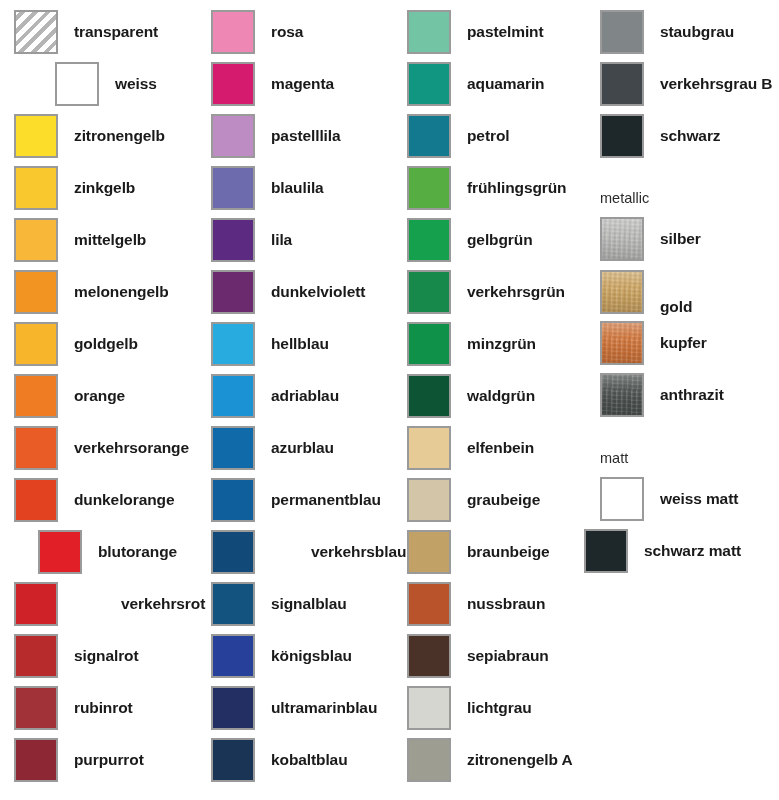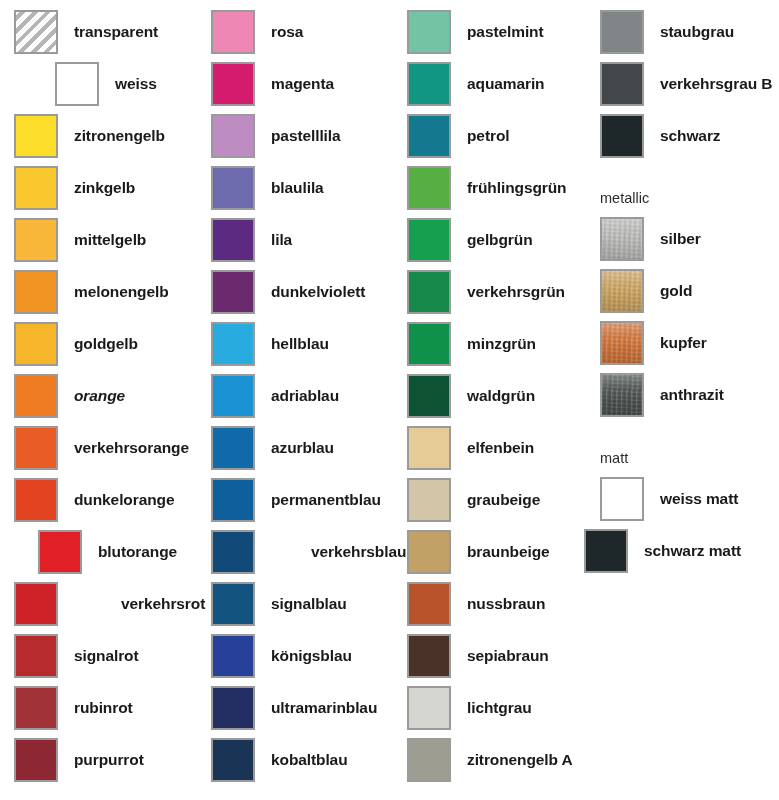--- a/index.html
+++ b/index.html
@@ -123,21 +123,21 @@
         <div class="swatch-label">mittelgelb</div>
       </div>
       <div class="swatch-row" style="left: 14px; top: 269px;">
         <div class="swatch" style="background-color: rgb(242, 148, 34);"></div>
         <div class="swatch-label">melonengelb</div>
       </div>
       <div class="swatch-row" style="left: 14px; top: 321px;">
         <div class="swatch" style="background-color: rgb(247, 181, 44);"></div>
         <div class="swatch-label">goldgelb</div>
       </div>
-      <div class="swatch-row" style="left: 14px; top: 373px; font-style: italic;">
+      <div class="swatch-row" style="left: 14px; top: 373px;">
         <div class="swatch" style="background-color: rgb(239, 124, 35);"></div>
         <div class="swatch-label">orange</div>
       </div>
       <div class="swatch-row" style="left: 14px; top: 425px;">
         <div class="swatch" style="background-color: rgb(233, 92, 38);"></div>
         <div class="swatch-label">verkehrsorange</div>
       </div>
       <div class="swatch-row" style="left: 14px; top: 477px;">
         <div class="swatch" style="background-color: rgb(226, 66, 31);"></div>
         <div class="swatch-label">dunkelorange</div>
@@ -297,21 +297,21 @@
         <div class="swatch-label">verkehrsgrau B</div>
       </div>
       <div class="swatch-row" style="left: 600px; top: 113px;">
         <div class="swatch" style="background-color: rgb(30, 40, 43);"></div>
         <div class="swatch-label">schwarz</div>
       </div>
       <div class="swatch-row" style="left: 600px; top: 216px;">
         <div class="swatch metallic" style="background-color: rgb(189, 189, 187);"></div>
         <div class="swatch-label">silber</div>
       </div>
-      <div class="swatch-row" style="left: 600px; top: 268px;">
+      <div class="swatch-row" style="left: 600px; top: 268px; align-items: flex-end;">
         <div class="swatch metallic" style="background-color: rgb(207, 166, 97);"></div>
         <div class="swatch-label">gold</div>
       </div>
       <div class="swatch-row" style="left: 600px; top: 320px;">
         <div class="swatch metallic" style="background-color: rgb(212, 118, 58);"></div>
         <div class="swatch-label">kupfer</div>
       </div>
       <div class="swatch-row" style="left: 600px; top: 372px;">
         <div class="swatch metallic" style="background-color: rgb(77, 83, 80);"></div>
         <div class="swatch-label">anthrazit</div>

